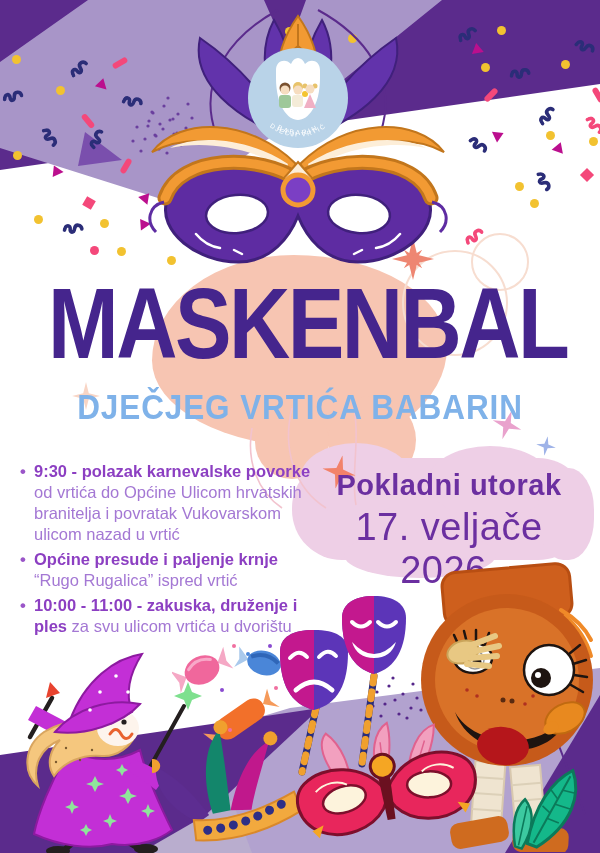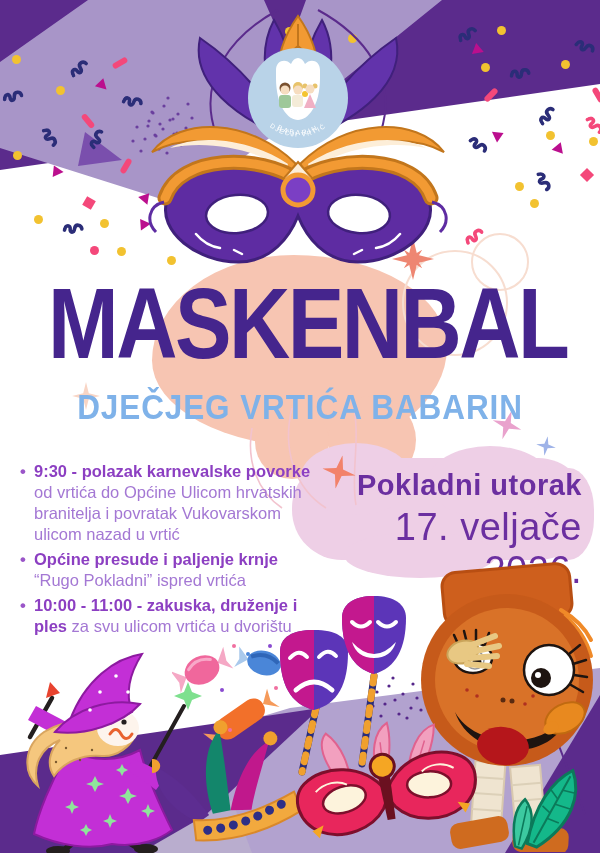--- a/index.html
+++ b/index.html
@@ -41,21 +41,21 @@
          font-size:101px;font-weight:800;letter-spacing:-3px;color:#45258d;
          transform:scaleX(0.84);transform-origin:50% 50%;line-height:1.02;}
   .subtitle{position:absolute;left:0;right:0;top:387px;margin:0;z-index:4;text-align:center;
          font-size:35px;font-weight:700;letter-spacing:1px;color:#7fb2e9;
          transform:scaleX(0.9);transform-origin:50% 50%;}
   .schedule{position:absolute;left:20px;top:461px;width:303px;z-index:4;margin:0;padding:0;list-style:none;
          font-size:16.5px;line-height:1.27;color:#a478d4;}
   .schedule li{position:relative;padding-left:14px;margin-bottom:4px;}
   .schedule li::before{content:'•';position:absolute;left:0;top:0;color:#9a55c8;font-weight:700;}
   .schedule b{color:#8c3fc2;font-weight:700;}
-  .date-badge{position:absolute;left:300px;top:469px;width:282px;z-index:4;text-align:right;color:#6b2fa0;}
+  .date-badge{position:absolute;left:308px;top:469px;width:282px;z-index:4;text-align:center;color:#6b2fa0;}
   .date-line1{font-size:29px;font-weight:800;letter-spacing:0.5px;}
   .date-line2{font-size:38px;font-weight:400;margin-top:4px;letter-spacing:0.5px;}
   
   .illus{position:absolute;pointer-events:none;}
   .z5{z-index:5;} .z6{z-index:6;} .z7{z-index:7;}
 </style>
 </head>
 <body>
 
 <div class="poster">
@@ -262,21 +262,21 @@
     <circle cx="160" cy="184" r="15" fill="#7b3fc4" stroke="#f29a33" stroke-width="5"></circle>
     <path d="M58,228 q10,12 24,14 M262,228 q-10,12 -24,14 M96,244 l8,4 M224,244 l-8,4" fill="none" stroke="#ffffff" stroke-width="2.5" stroke-linecap="round"></path>
     <path d="M26,196 C10,200 8,216 18,226 M294,196 C310,200 312,216 302,226" fill="none" stroke="#5e2ca2" stroke-width="3"></path>
   </svg>
 
   <h1 class="title">MASKENBAL</h1>
   <h2 class="subtitle">DJEČJEG VRTIĆA BABARIN</h2>
 
   <ul class="schedule">
     <li><b>9:30 - polazak karnevalske povorke</b><span> od vrtića do Općine Ulicom hrvatskih branitelja i povratak Vukovarskom ulicom nazad u vrtić</span></li>
-    <li><b>Općine presude i paljenje krnje</b><span> “Rugo Pokladni” ispred vrtića</span></li>
+    <li><b>Općine presude i paljenje krnje</b><span> “Rugo Rugalica” ispred vrtić</span></li>
     <li><b>10:00 - 11:00 -  zakuska, druženje i ples</b><span> za svu ulicom vrtića u dvorištu</span></li>
   </ul>
 
   <div class="date-badge">
     <div class="date-line1">Pokladni utorak</div>
     <div class="date-line2">17. veljače 2026.</div>
   </div>
 
   <svg class="illus z6" style="left:0;top:632px;width:245px;height:221px;" viewBox="0 0 245 221">
     <line x1="80" y1="205" x2="64" y2="218" stroke="#241f1f" stroke-width="6" stroke-linecap="round"></line>

